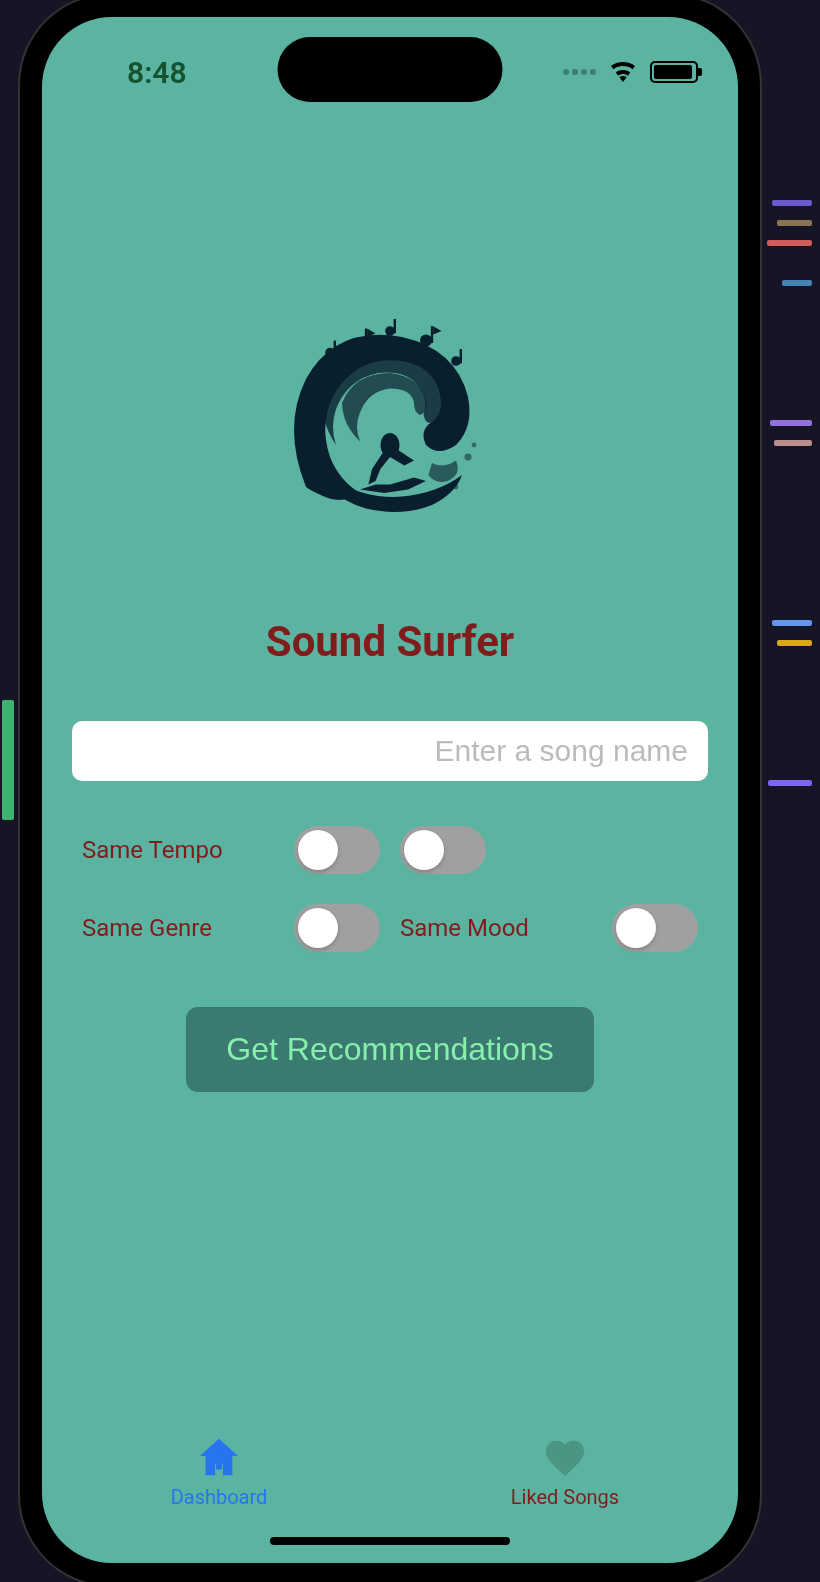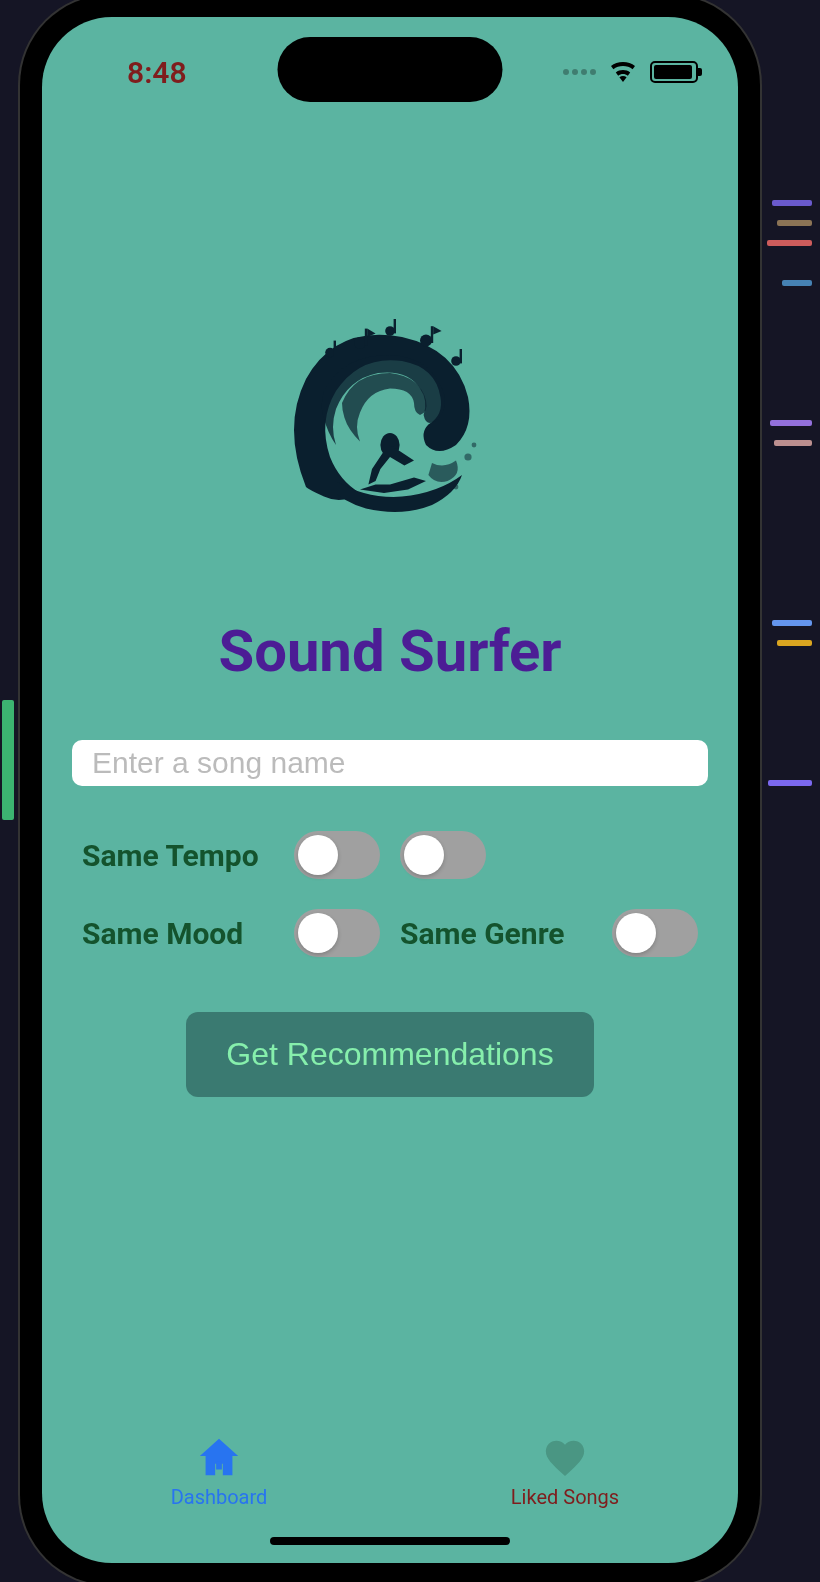--- a/index.html
+++ b/index.html
@@ -79,21 +79,21 @@
       display: flex;
       justify-content: space-between;
       align-items: center;
       padding: 0 40px;
       z-index: 50;
     }
 
     .status-time {
       font-size: 30px;
       font-weight: 600;
-      color: #7f1d1d;
+      color: #14532d;
       margin-left: 45px;
     }
 
     .status-right {
       display: flex;
       align-items: center;
       gap: 12px;
     }
 
     .status-dots {
@@ -163,35 +163,36 @@
       justify-content: center;
     }
 
     .app-logo svg {
       width: 240px;
       height: 240px;
     }
 
     .app-title {
       margin-top: 60px;
-      font-size: 58px;
+      font-size: 42px;
       font-weight: 700;
-      color: #4c1d95;
+      color: #7f1d1d;
     }
 
     .search-input {
       margin-top: 55px;
       width: 100%;
-      height: 46px;
+      height: 60px;
       background: #fff;
       border: none;
       border-radius: 10px;
       padding: 0 20px;
       font-size: 30px;
       color: #333;
+      text-align: right;
     }
 
     .search-input::placeholder {
       color: #bbb;
     }
 
     .toggles-grid {
       margin-top: 45px;
       width: 100%;
       display: grid;
@@ -201,24 +202,23 @@
     }
 
     .toggle-item {
       display: flex;
       align-items: center;
       justify-content: space-between;
       gap: 15px;
     }
 
     .toggle-label {
-      font-size: 30px;
-      color: #14532d;
+      font-size: 24px;
+      color: #7f1d1d;
       line-height: 1.1;
-      font-weight: bold;
     }
 
     .toggle-switch {
       width: 86px;
       height: 48px;
       background: #a0a0a0;
       border-radius: 30px;
       position: relative;
       cursor: pointer;
       flex-shrink: 0;
@@ -376,25 +376,25 @@
 
         <div class="toggles-grid">
           <div class="toggle-item">
             <div class="toggle-label">Same Tempo</div>
             <div class="toggle-switch"></div>
           </div>
           <div class="toggle-item">
             <div class="toggle-switch"></div>
           </div>
           <div class="toggle-item">
+            <div class="toggle-label">Same Genre</div>
+            <div class="toggle-switch"></div>
+          </div>
+          <div class="toggle-item">
             <div class="toggle-label">Same Mood</div>
-            <div class="toggle-switch"></div>
-          </div>
-          <div class="toggle-item">
-            <div class="toggle-label">Same Genre</div>
             <div class="toggle-switch"></div>
           </div>
         </div>
 
         <button class="recommend-btn">Get Recommendations</button>
 
       </div>
 
       <div class="tab-bar">
         <div class="tab-item active">

